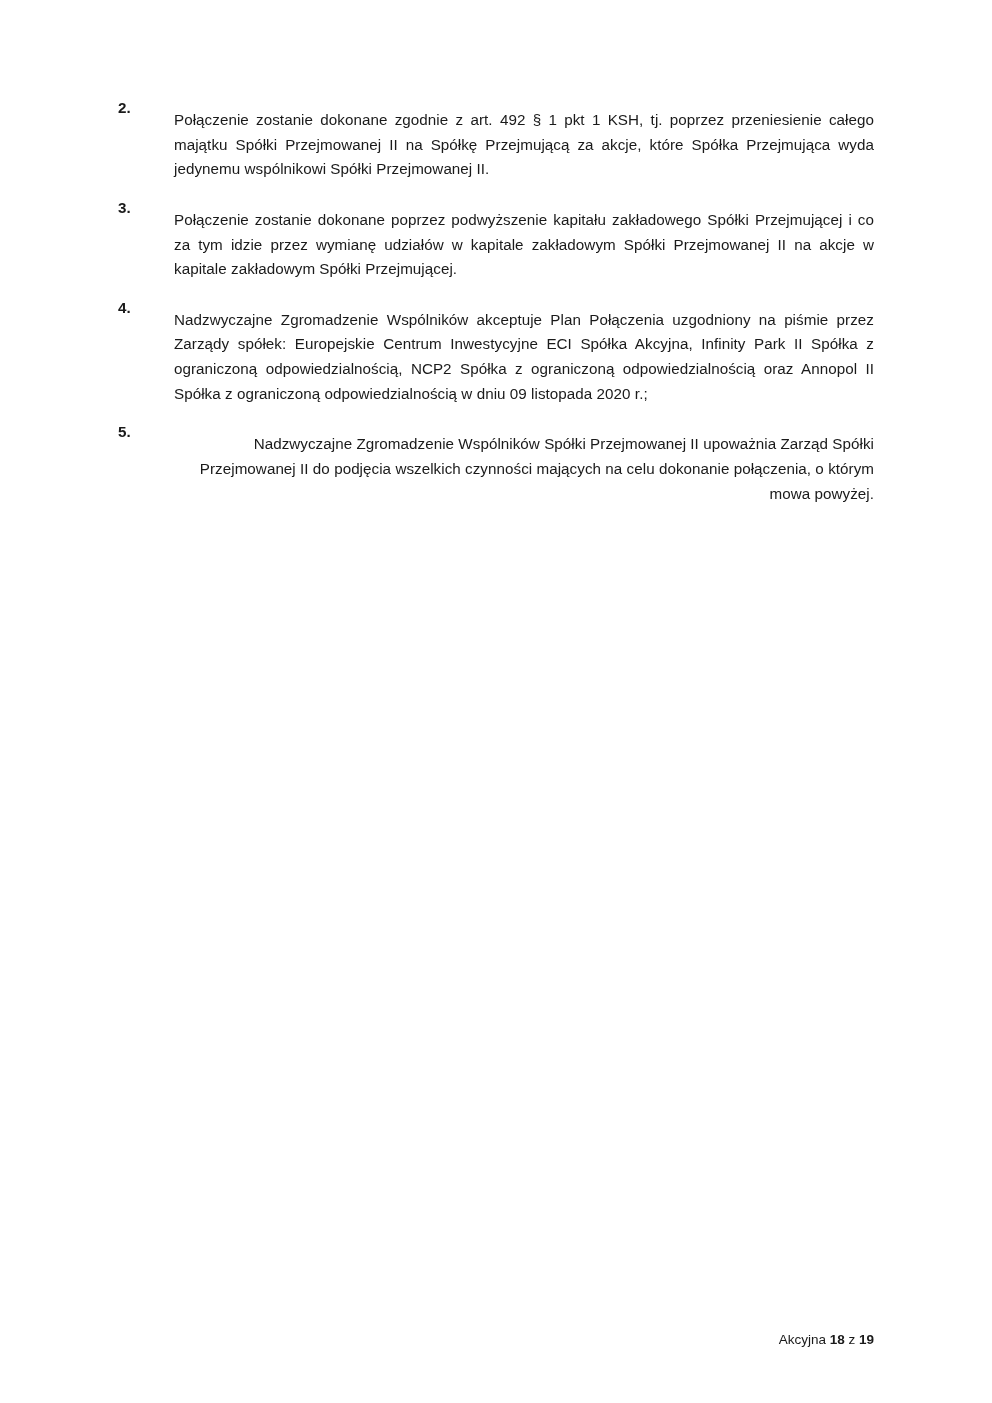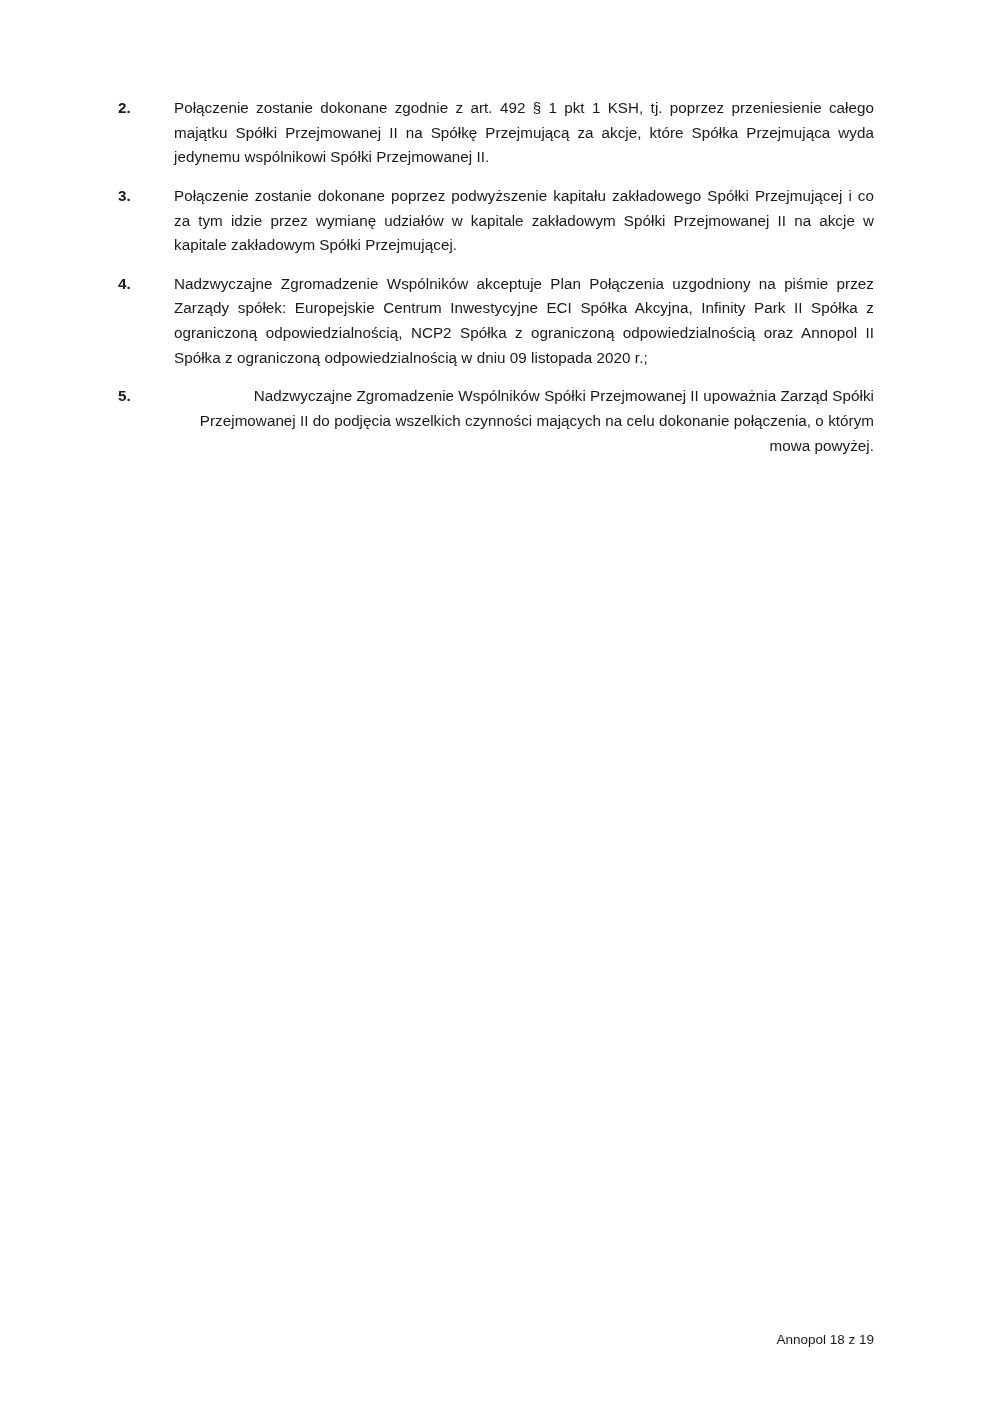--- a/index.html
+++ b/index.html
@@ -38,35 +38,36 @@
     line-height: 1.62;
     color: #1a1a1a;
   }
   .item-text {
     flex: 1 1 auto;
     font-size: 15.2px;
     line-height: 1.62;
     text-align: justify;
     color: #1a1a1a;
     letter-spacing: 0.05px;
+    margin-top: 12px;
   }
   .item-text.no-justify {
     text-align: right;
   }
   .footer {
     position: absolute;
     left: 118px;
     right: 118px;
     bottom: 56px;
     text-align: right;
     font-size: 13.5px;
     color: #1a1a1a;
   }
   .footer .strong {
-    font-weight: normal;
+    font-weight: bold;
   }
   .footer span {
     display: inline;
   }
 </style>
 </head>
 <body>
 
 <div class="page">
   <div class="content">
@@ -87,15 +88,15 @@
     </div>
 
     <div class="item">
       <div class="item-number">5.</div>
       <div class="item-text no-justify">Nadzwyczajne Zgromadzenie Wspólników Spółki Przejmowanej II upoważnia Zarząd Spółki Przejmowanej II do podjęcia wszelkich czynności mających na celu dokonanie połączenia, o którym mowa powyżej.</div>
     </div>
 
   </div>
 
   <div class="footer">
-    <span>Annopol </span><span class="strong">18</span><span> z </span><span class="strong">19</span>
+    <span>Akcyjna </span><span class="strong">18</span><span> z </span><span class="strong">19</span>
   </div>
 </div>
 
 </body></html>

